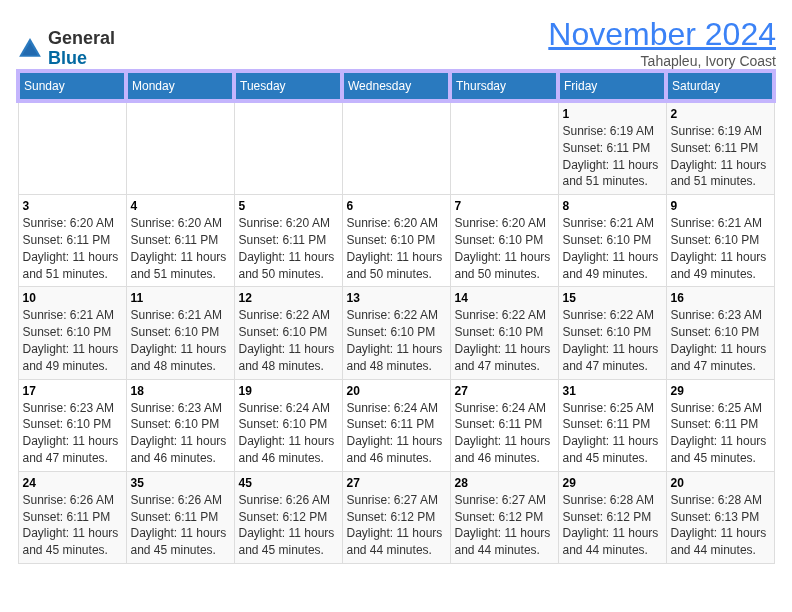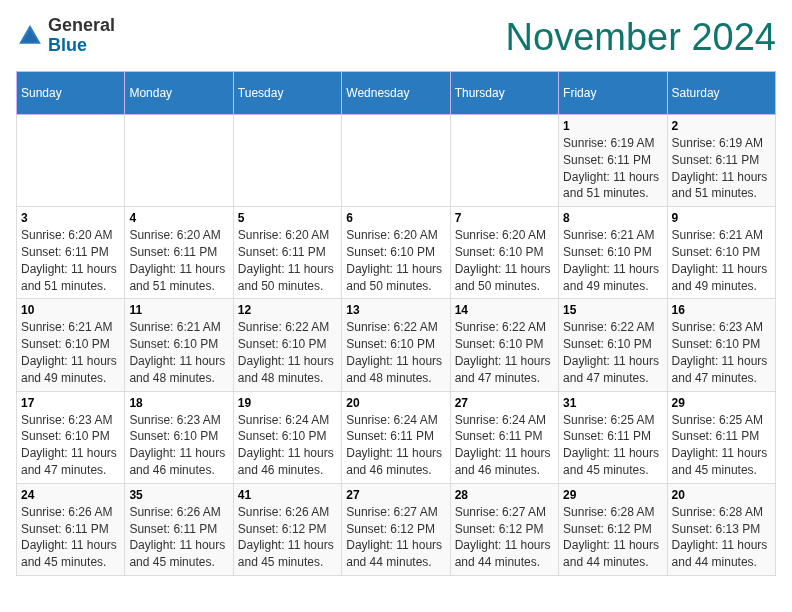--- a/index.html
+++ b/index.html
@@ -6,22 +6,21 @@
     body {
       font-family: Arial, sans-serif;
       background: #fff;
       width: 792px;
       min-height: 612px;
       padding: 16px;
     }
     .header-area {
       display: flex;
       justify-content: space-between;
-      align-items: flex-start;
-      margin-bottom: 12px;
+      align-items: flex-end;
     }
     .logo {
       display: flex;
       align-items: center;
       gap: 4px;
     }
     .logo-text {
       font-size: 18px;
       font-weight: bold;
       line-height: 1.1;
@@ -29,41 +28,42 @@
     .logo-general { color: #333; }
     .logo-blue { color: #0369a1; }
     .logo-icon {
       width: 28px;
       height: 28px;
     }
     .title-area {
       text-align: right;
     }
     .month-title {
-      font-size: 38px;
+      font-size: 32px;
       font-weight: normal;
-      color: #0f766e;
+      color: #3b82f6;
+      text-decoration: underline;
     }
     .location {
       font-size: 14px;
       color: #555;
     }
     table {
       width: 100%;
       border-collapse: collapse;
       font-size: 11px;
     }
     thead tr th {
       background-color: #2a7abf;
       color: #fff;
       text-align: left;
-      padding: 14px 4px;
+      padding: 6px 4px;
       font-size: 12px;
       font-weight: normal;
-      border: 1px solid #c4b5fd;
+      border: 4px solid #c4b5fd;
     }
     tbody tr td {
       border: 1px solid #ddd;
       vertical-align: top;
       padding: 4px;
       min-height: 70px;
       height: 70px;
       width: calc(100% / 7);
       background: #fff;
     }
@@ -94,20 +94,21 @@
       <polygon points="18,4 32,28 4,28" fill="#2a7abf"></polygon>
       <polygon points="18,10 28,26 8,26" fill="#1a5a9f" opacity="0.5"></polygon>
     </svg>
     <div class="logo-text">
       <div><span class="logo-general">General</span></div>
       <div><span class="logo-blue">Blue</span></div>
     </div>
   </div>
   <div class="title-area">
     <div class="month-title">November 2024</div>
+    <div class="location">Tahapleu, Ivory Coast</div>
   </div>
 </div>
 
 <table>
   <thead>
     <tr>
     <th>Sunday</th>
         <th>Monday</th>
         <th>Tuesday</th>
         <th>Wednesday</th>
@@ -275,21 +276,21 @@
 Sunset: 6:11 PM
 Daylight: 11 hours and 45 minutes.</div>
         </td>
         <td>
           <span class="day-num">35</span>
           <div class="day-info">Sunrise: 6:26 AM
 Sunset: 6:11 PM
 Daylight: 11 hours and 45 minutes.</div>
         </td>
         <td>
-          <span class="day-num">41</span>
+          <span class="day-num">45</span>
           <div class="day-info">Sunrise: 6:26 AM
 Sunset: 6:12 PM
 Daylight: 11 hours and 45 minutes.</div>
         </td>
         <td>
           <span class="day-num">27</span>
           <div class="day-info">Sunrise: 6:27 AM
 Sunset: 6:12 PM
 Daylight: 11 hours and 44 minutes.</div>
         </td>

